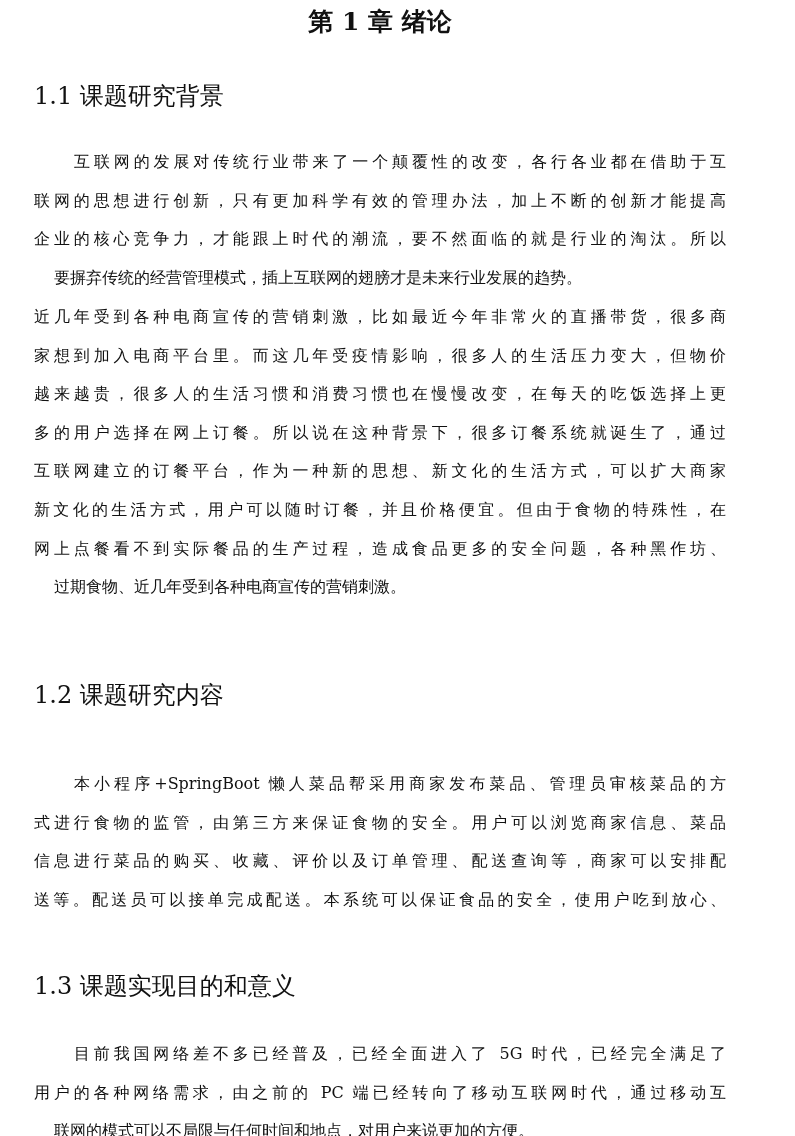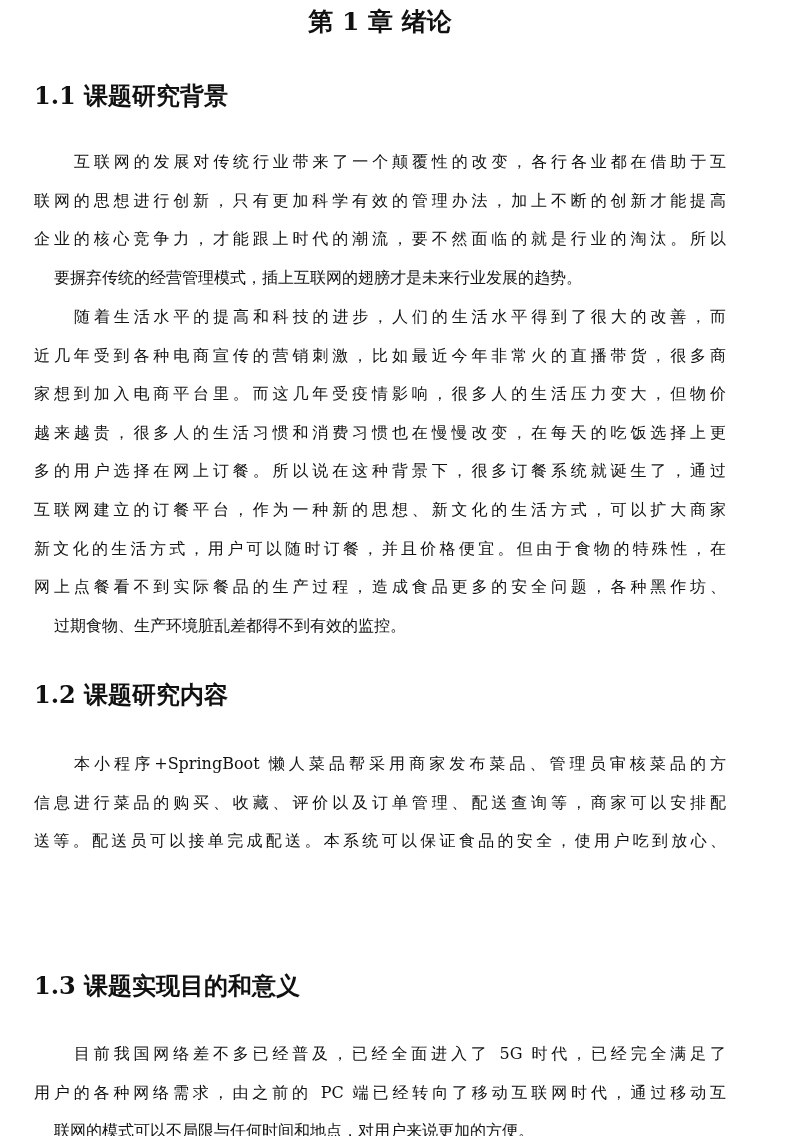--- a/index.html
+++ b/index.html
@@ -30,21 +30,21 @@
       text-align: center;
       font-size: 25px;
       font-weight: bold;
       line-height: 40px;
       letter-spacing: 0px;
     }
     .section-heading {
       position: absolute;
       left: 34px;
       font-size: 24px;
-      font-weight: bold;
+      font-weight: normal;
       line-height: 36px;
       white-space: nowrap;
     }
     .para {
       position: absolute;
       left: 34px;
       width: 692px;
       font-size: 16px;
       line-height: 38.6px;
       text-align: justify;
@@ -77,35 +77,35 @@
   <div class="section-heading" style="top:78px;">1.1 课题研究背景</div>
 
   <div class="para" style="top:143px;">
     <span class="line indent">互联网的发展对传统行业带来了一个颠覆性的改变，各行各业都在借助于互</span>
     <span class="line">联网的思想进行创新，只有更加科学有效的管理办法，加上不断的创新才能提高</span>
     <span class="line">企业的核心竞争力，才能跟上时代的潮流，要不然面临的就是行业的淘汰。所以</span>
     <span class="line last">要摒弃传统的经营管理模式，插上互联网的翅膀才是未来行业发展的趋势。</span>
   </div>
 
   <div class="para" style="top:298px;">
-    <span class="line indent">随着生活水平的提高和科技的进步，人们的生活水平得到了很大的改善，而</span>
     <span class="line">近几年受到各种电商宣传的营销刺激，比如最近今年非常火的直播带货，很多商</span>
     <span class="line">家想到加入电商平台里。而这几年受疫情影响，很多人的生活压力变大，但物价</span>
     <span class="line">越来越贵，很多人的生活习惯和消费习惯也在慢慢改变，在每天的吃饭选择上更</span>
     <span class="line">多的用户选择在网上订餐。所以说在这种背景下，很多订餐系统就诞生了，通过</span>
     <span class="line">互联网建立的订餐平台，作为一种新的思想、新文化的生活方式，可以扩大商家</span>
     <span class="line">新文化的生活方式，用户可以随时订餐，并且价格便宜。但由于食物的特殊性，在</span>
     <span class="line">网上点餐看不到实际餐品的生产过程，造成食品更多的安全问题，各种黑作坊、</span>
-    <span class="line last">过期食物、生产环境脏乱差都得不到有效的监控。</span>
+    <span class="line last">过期食物、近几年受到各种电商宣传的营销刺激。</span>
   </div>
 
   <div class="section-heading" style="top:677px;text-align:right;">1.2 课题研究内容</div>
 
-  <div class="para" style="top:745px;">
+  <div class="para" style="top:765px;">
     <span class="line indent">本小程序+SpringBoot 懒人菜品帮采用商家发布菜品、管理员审核菜品的方</span>
+    <span class="line">式进行食物的监管，由第三方来保证食物的安全。用户可以浏览商家信息、菜品</span>
     <span class="line">信息进行菜品的购买、收藏、评价以及订单管理、配送查询等，商家可以安排配</span>
     <span class="line">送等。配送员可以接单完成配送。本系统可以保证食品的安全，使用户吃到放心、</span>
   </div>
 
   <div class="section-heading" style="top:968px;">1.3 课题实现目的和意义</div>
 
   <div class="para" style="top:1035px;">
     <span class="line indent">目前我国网络差不多已经普及，已经全面进入了 5G 时代，已经完全满足了</span>
     <span class="line">用户的各种网络需求，由之前的 PC 端已经转向了移动互联网时代，通过移动互</span>
     <span class="line last">联网的模式可以不局限与任何时间和地点，对用户来说更加的方便。</span>

